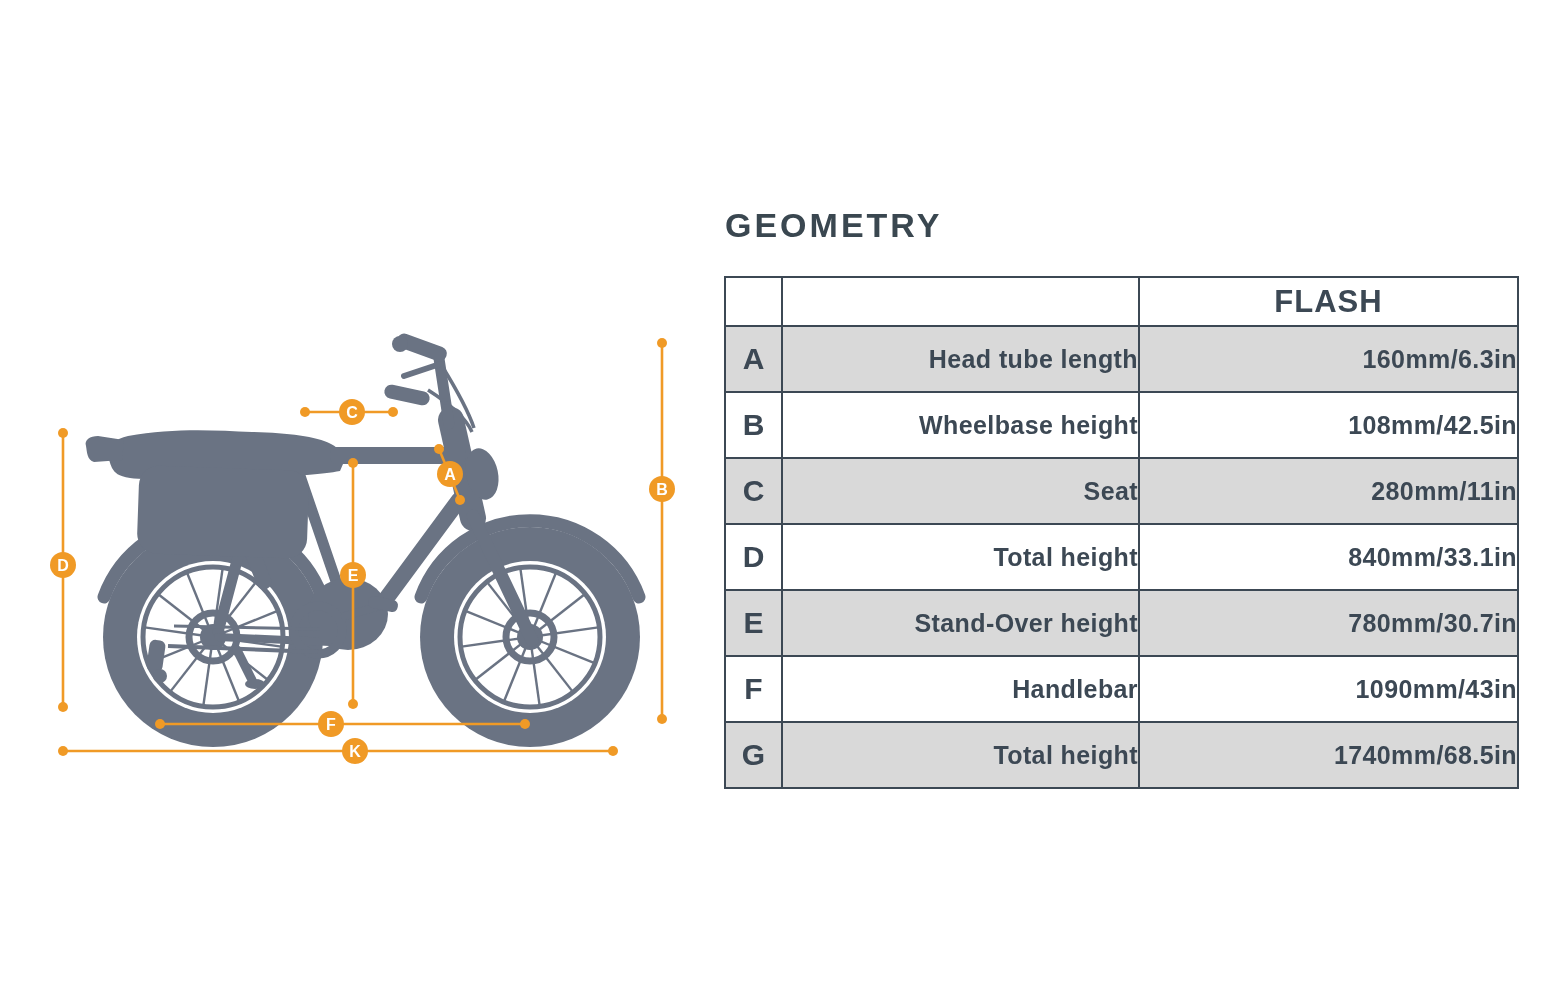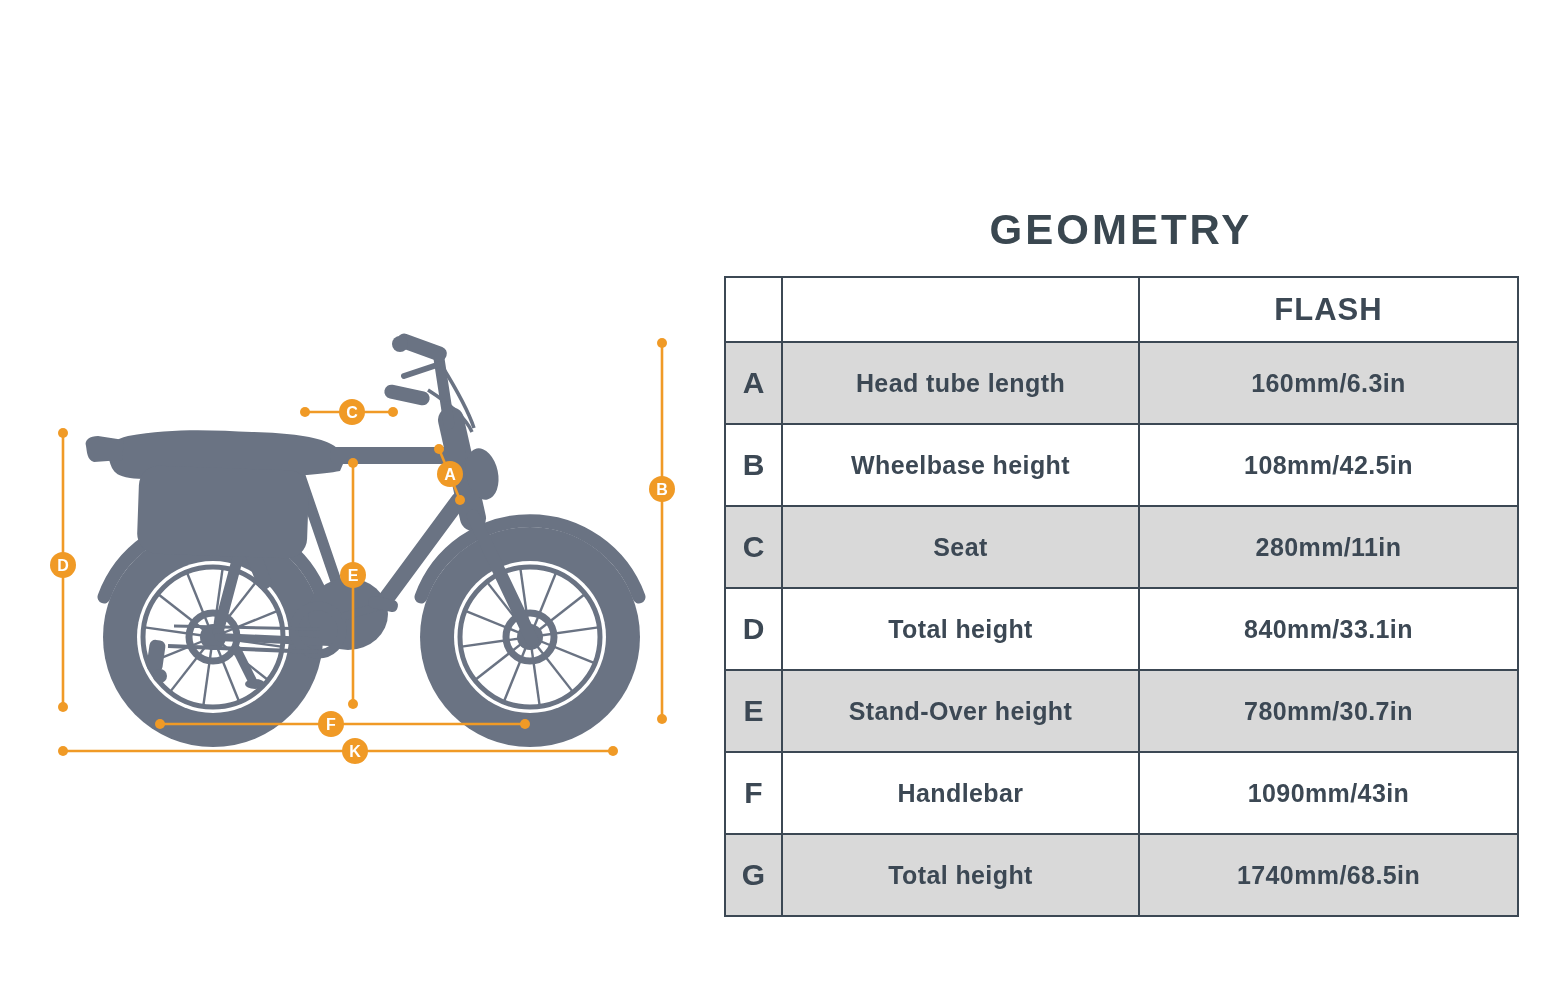--- a/index.html
+++ b/index.html
@@ -3,38 +3,38 @@
 <meta charset="utf-8">
 <style>
   html,body{margin:0;padding:0;background:#ffffff;}
   .stage{
     position:relative;width:1558px;height:1000px;background:#ffffff;overflow:hidden;
     font-family:"Liberation Sans","DejaVu Sans",sans-serif;color:#3C4854;
   }
   .diagram-svg{position:absolute;left:0;top:0;width:720px;height:1000px;}
   .geo-title{
     position:absolute;left:725px;top:206px;width:792px;
-    text-align:center;font-size:42px;font-weight:bold;letter-spacing:3px;color:#3A4750;
+    text-align:left;font-size:34px;font-weight:bold;letter-spacing:3px;color:#3A4750;
   }
   .geo-table-wrap{position:absolute;left:724px;top:276px;}
   table.geo{
     border-collapse:collapse;table-layout:fixed;width:793px;
     font-family:"Liberation Sans","DejaVu Sans",sans-serif;color:#3C4854;
   }
-  table.geo td,table.geo th{border:2px solid #3C4854;padding:8px;vertical-align:middle;}
+  table.geo td,table.geo th{border:2px solid #3C4854;padding:0;vertical-align:middle;}
   col.c-letter{width:57px;}
   col.c-name{width:357px;}
   col.c-value{width:379px;}
   tr.hdr td{height:47px;background:#ffffff;}
   tr.row td{height:64px;}
   tr.shaded td{background:#D9D9D9;}
   tr.plain td{background:#ffffff;}
   td.letter{text-align:center;font-weight:bold;font-size:30px;}
-  td.name{text-align:center;padding-left:46px;font-weight:bold;font-size:25px;letter-spacing:0.4px;}
-  td.value{text-align:center;font-weight:bold;font-size:25px;letter-spacing:0.4px;}
+  td.name{text-align:right;padding-left:46px;font-weight:bold;font-size:25px;letter-spacing:0.4px;}
+  td.value{text-align:right;font-weight:bold;font-size:25px;letter-spacing:0.4px;}
   td.model{text-align:center;font-weight:bold;font-size:31px;letter-spacing:1px;}
   .dim-letter{
     font-family:"Liberation Sans","DejaVu Sans",sans-serif;
     font-size:16px;font-weight:bold;fill:#ffffff;text-anchor:middle;
   }
 </style>
 </head>
 <body>
 
 <div class="stage">

